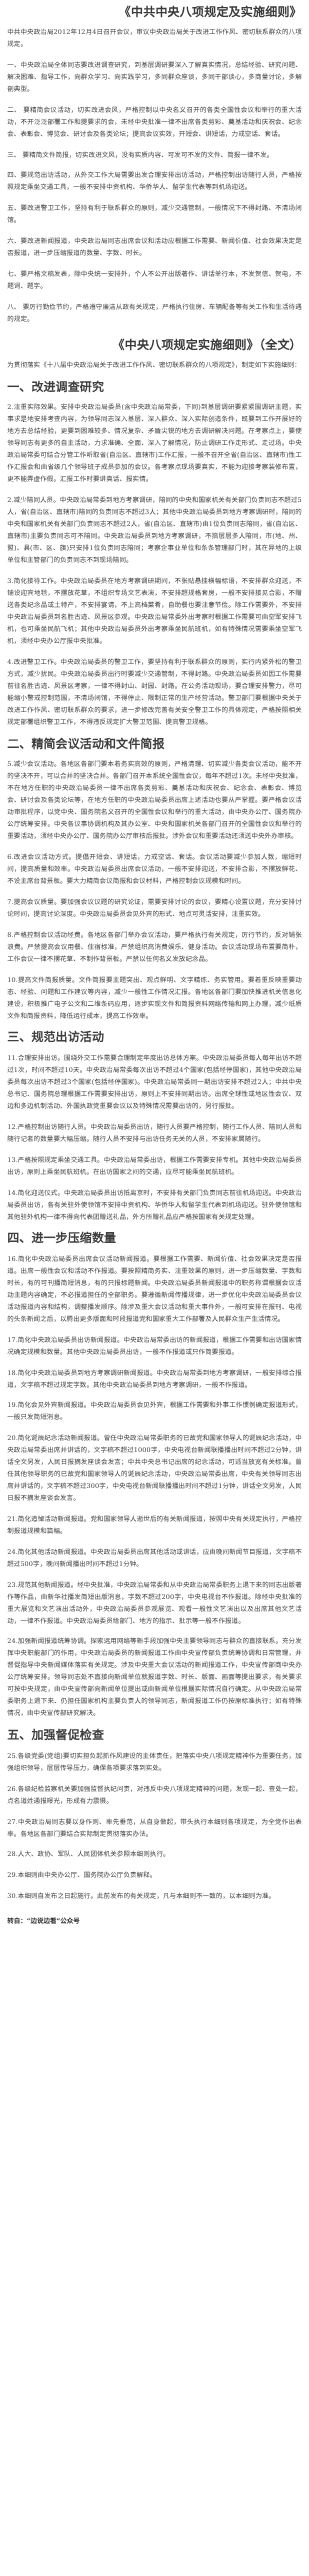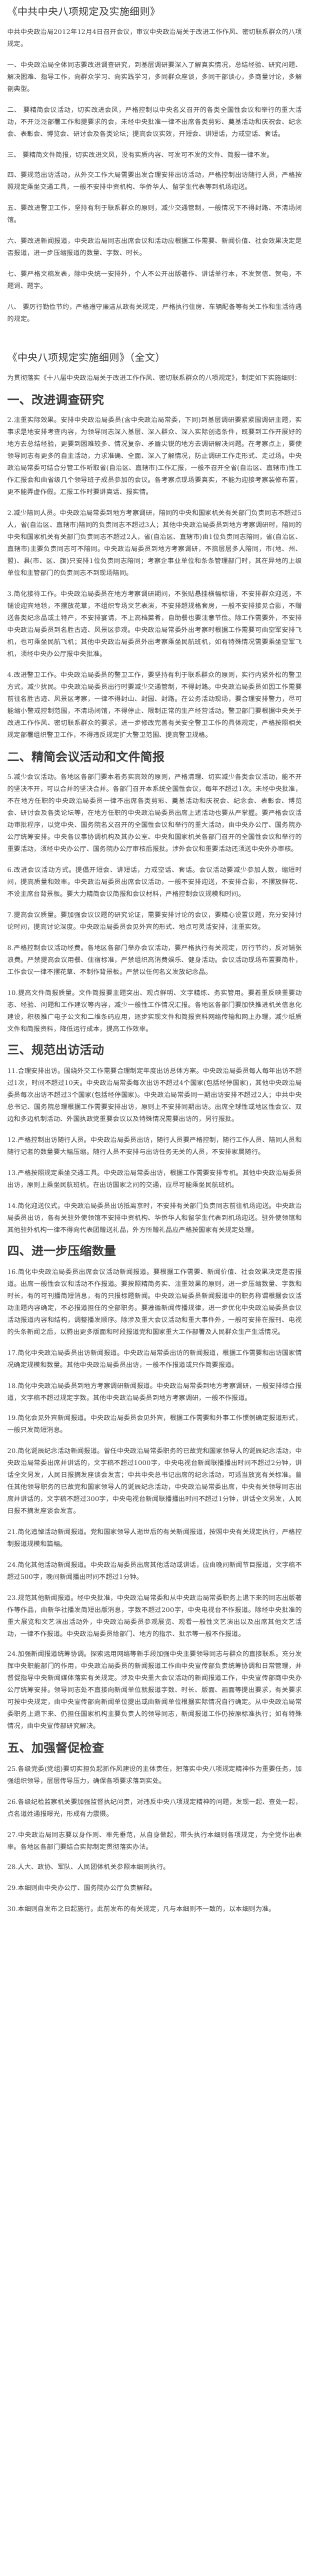--- a/index.html
+++ b/index.html
@@ -14,31 +14,31 @@
     -webkit-font-smoothing: antialiased;
   }
   #page {
     width: 309px;
     margin: 0 auto;
     background: #ffffff;
     padding: 0;
     box-sizing: border-box;
   }
   .doc-title {
-    text-align: left;
-    font-size: 10px;
+    text-align: right;
+    font-size: 12px;
     line-height: 10.3px;
     color: #3a3a3a;
     margin: 7.2px 0 0 0;
     padding: 0 7.2px;
     letter-spacing: 0.2px;
-    font-weight: normal;
+    font-weight: bold;
   }
   .doc-title.second {
-    margin-top: 28px;
+    margin-top: 15px;
   }
   .para {
     font-size: 6.5px;
     line-height: 12px;
     text-align: justify;
     text-justify: inter-ideograph;
     color: #3f3f3f;
     margin: 8.8px 7.2px 0 7.2px;
     letter-spacing: 0.1px;
   }
@@ -113,17 +113,18 @@
       <p class="para">24.加强新闻报道统筹协调。探索运用网络等新手段加强中央主要领导同志与群众的直接联系。充分发挥中央职能部门的作用，中央政治局委员的新闻报道工作由中央宣传部负责统筹协调和日常管理，并督促指导中央新闻媒体落实有关规定。涉及中央重大会议活动的新闻报道工作，中央宣传部商中央办公厅统筹安排。领导同志处不直接向新闻单位就报道字数、时长、版面、画面等提出要求，有关要求可按中央规定，由中央宣传部向新闻单位提出或由新闻单位根据实际情况自行确定。从中央政治局常委职务上退下来、仍担任国家机构主要负责人的领导同志，新闻报道工作仍按原标准执行；如有特殊情况，由中央宣传部研究解决。</p>
       <h3 class="section-head">五、加强督促检查</h3>
       <p class="para">25.各级党委(党组)要切实担负起抓作风建设的主体责任，把落实中央八项规定精神作为重要任务，加强组织领导，层层传导压力，确保各项要求落到实处。</p>
       <p class="para">26.各级纪检监察机关要加强监督执纪问责，对违反中央八项规定精神的问题，发现一起、查处一起，点名道姓通报曝光，形成有力震慑。</p>
       <p class="para">27.中央政治局同志要以身作则、率先垂范，从自身做起，带头执行本细则各项规定，为全党作出表率。各地区各部门要结合实际制定贯彻落实办法。</p>
       <p class="para">28.人大、政协、军队、人民团体机关参照本细则执行。</p>
       <p class="para">29.本细则由中央办公厅、国务院办公厅负责解释。</p>
       <p class="para">30.本细则自发布之日起施行。此前发布的有关规定，凡与本细则不一致的，以本细则为准。</p>
     </div>
 
+  <p class="source">转自：“边说边看”公众号</p>
 
   <div class="spacer-bottom"></div>
 
 </div>
 
 
 </body></html>

